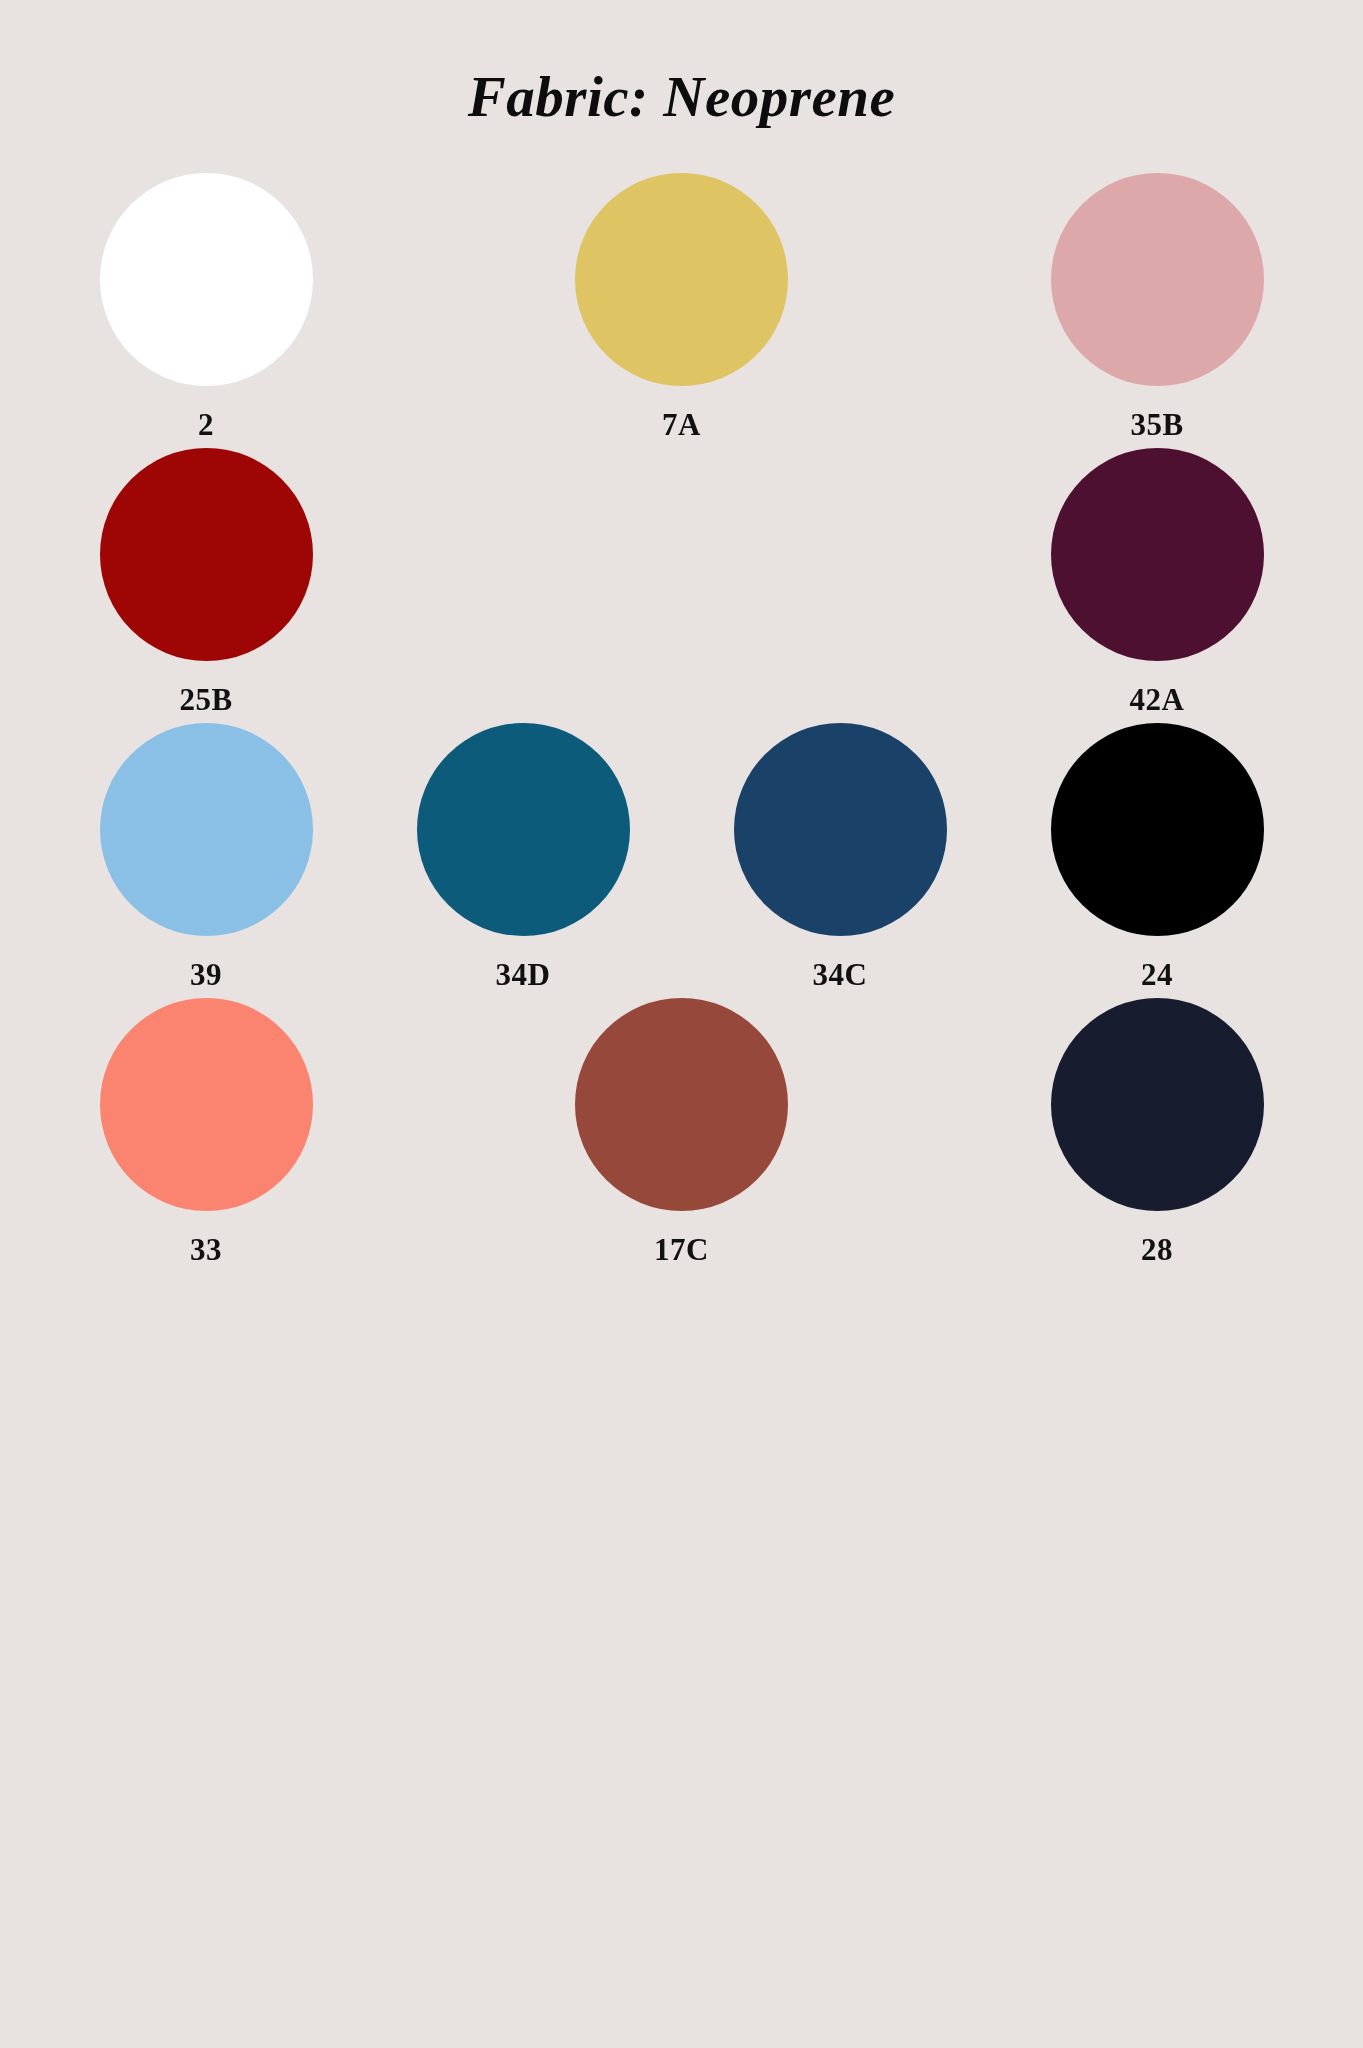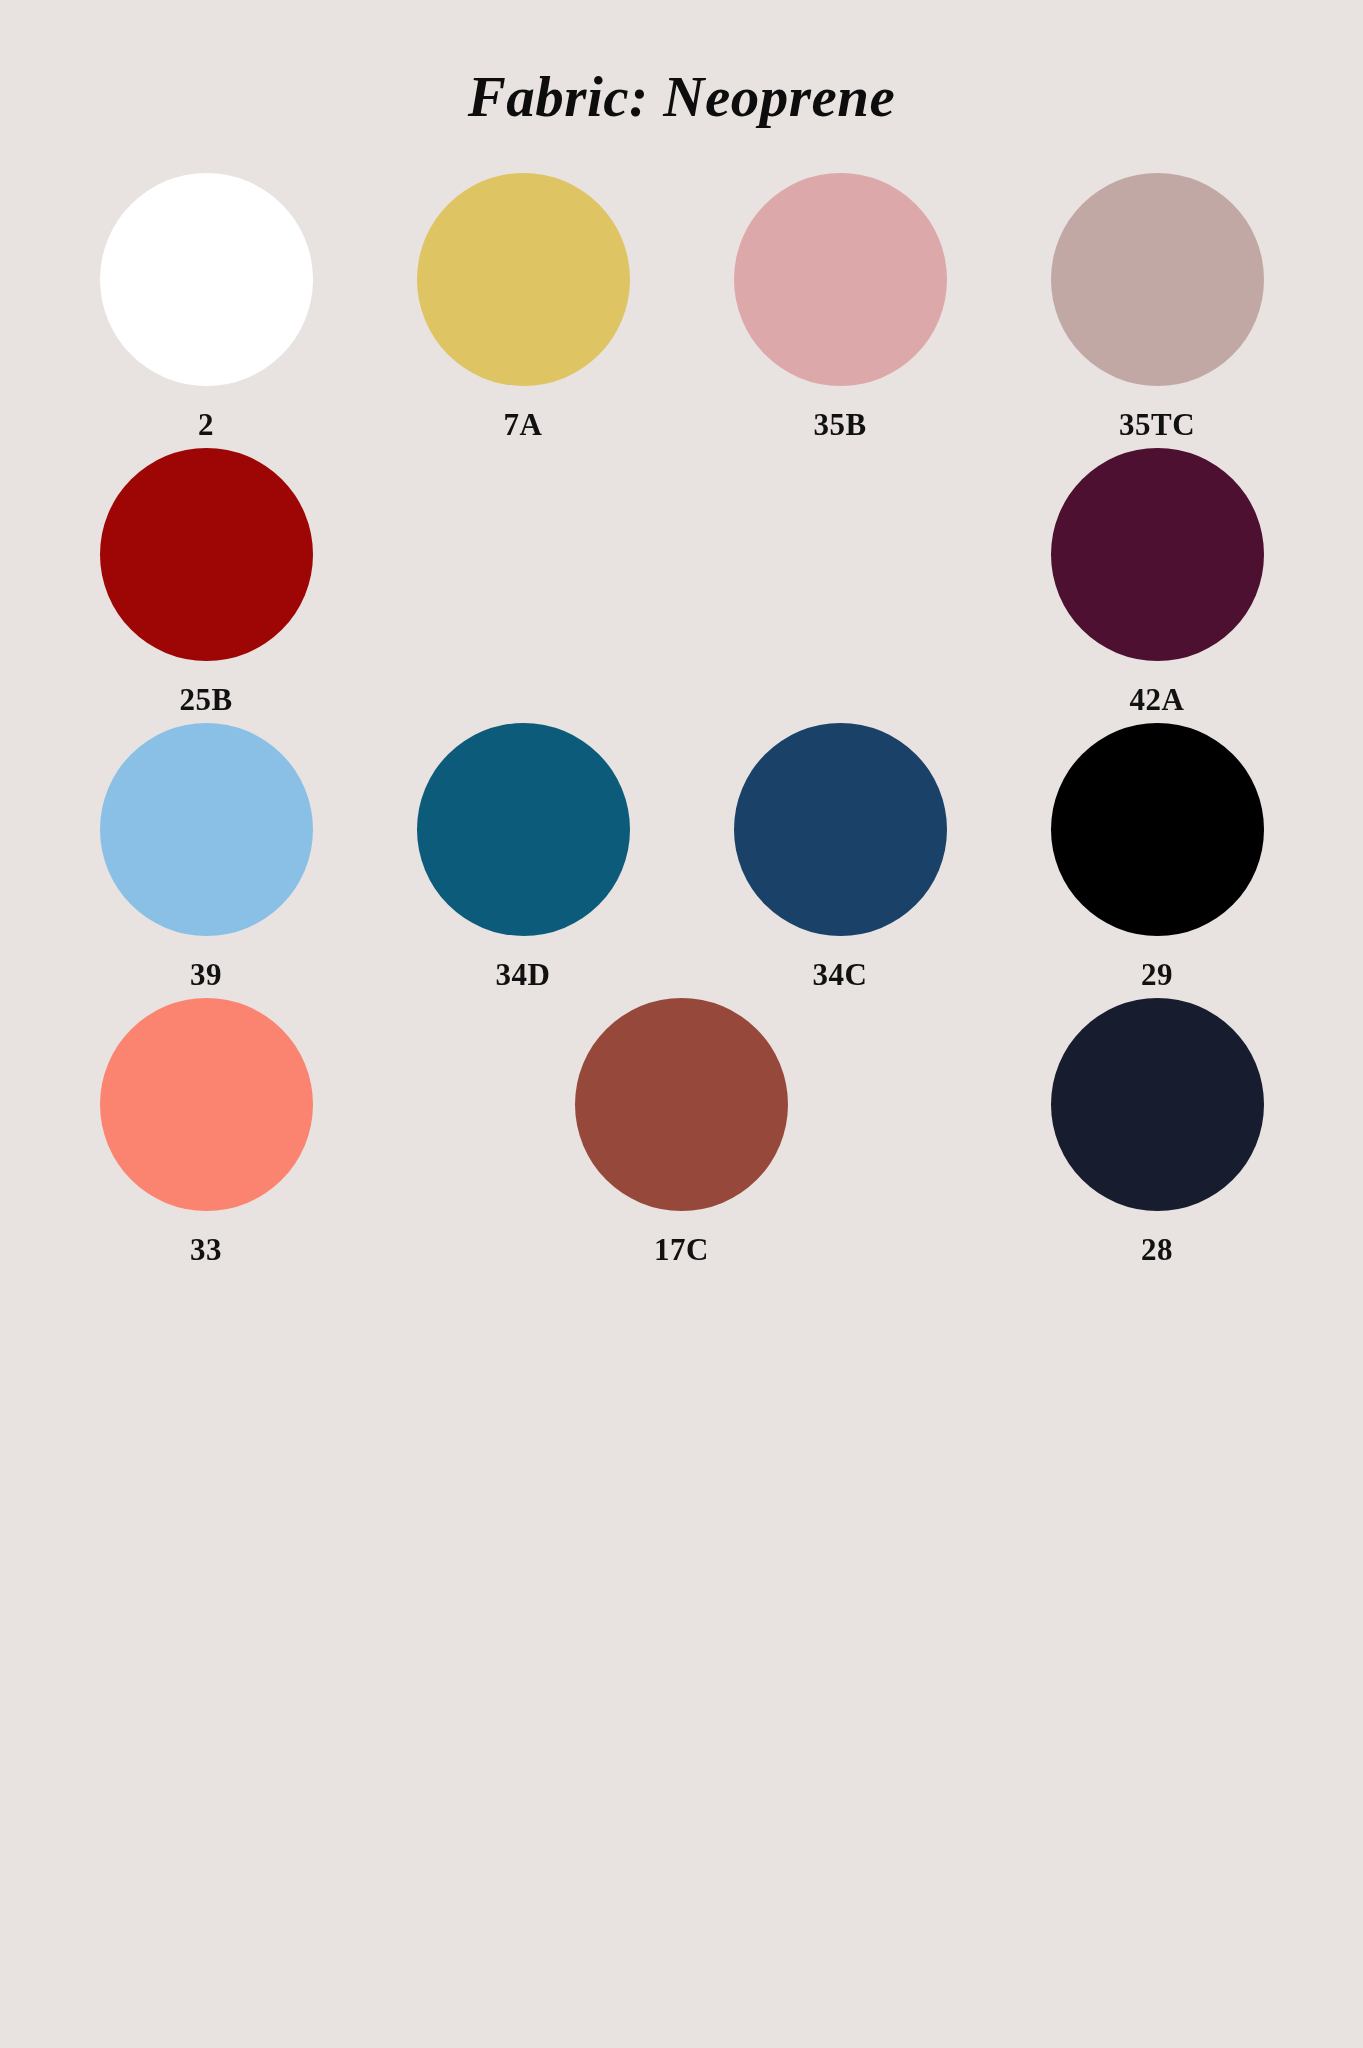--- a/index.html
+++ b/index.html
@@ -82,24 +82,20 @@
         <span class="swatch-label">2</span>
       </div>
       <div class="swatch">
         <span class="disc" style="background-color: rgb(222, 196, 99);"></span>
         <span class="swatch-label">7A</span>
       </div>
       <div class="swatch">
         <span class="disc" style="background-color: rgb(221, 168, 169);"></span>
         <span class="swatch-label">35B</span>
       </div>
-      <div class="swatch">
-        <span class="disc" style="background-color: rgb(194, 168, 165);"></span>
-        <span class="swatch-label">35TC</span>
-      </div>
     </div>
 
     <div class="row">
       <div class="swatch">
         <span class="disc" style="background-color: rgb(158, 5, 5);"></span>
         <span class="swatch-label">25B</span>
       </div>
       <div class="swatch">
         <span class="disc" style="background-color: rgb(77, 16, 48);"></span>
         <span class="swatch-label">42A</span>
@@ -114,21 +110,21 @@
       <div class="swatch">
         <span class="disc" style="background-color: rgb(13, 91, 123);"></span>
         <span class="swatch-label">34D</span>
       </div>
       <div class="swatch">
         <span class="disc" style="background-color: rgb(26, 66, 104);"></span>
         <span class="swatch-label">34C</span>
       </div>
       <div class="swatch">
         <span class="disc" style="background-color: rgb(0, 0, 0);"></span>
-        <span class="swatch-label">29</span>
+        <span class="swatch-label">24</span>
       </div>
     </div>
 
     <div class="row">
       <div class="swatch">
         <span class="disc" style="background-color: rgb(251, 132, 112);"></span>
         <span class="swatch-label">33</span>
       </div>
       <div class="swatch">
         <span class="disc" style="background-color: rgb(150, 73, 58);"></span>

